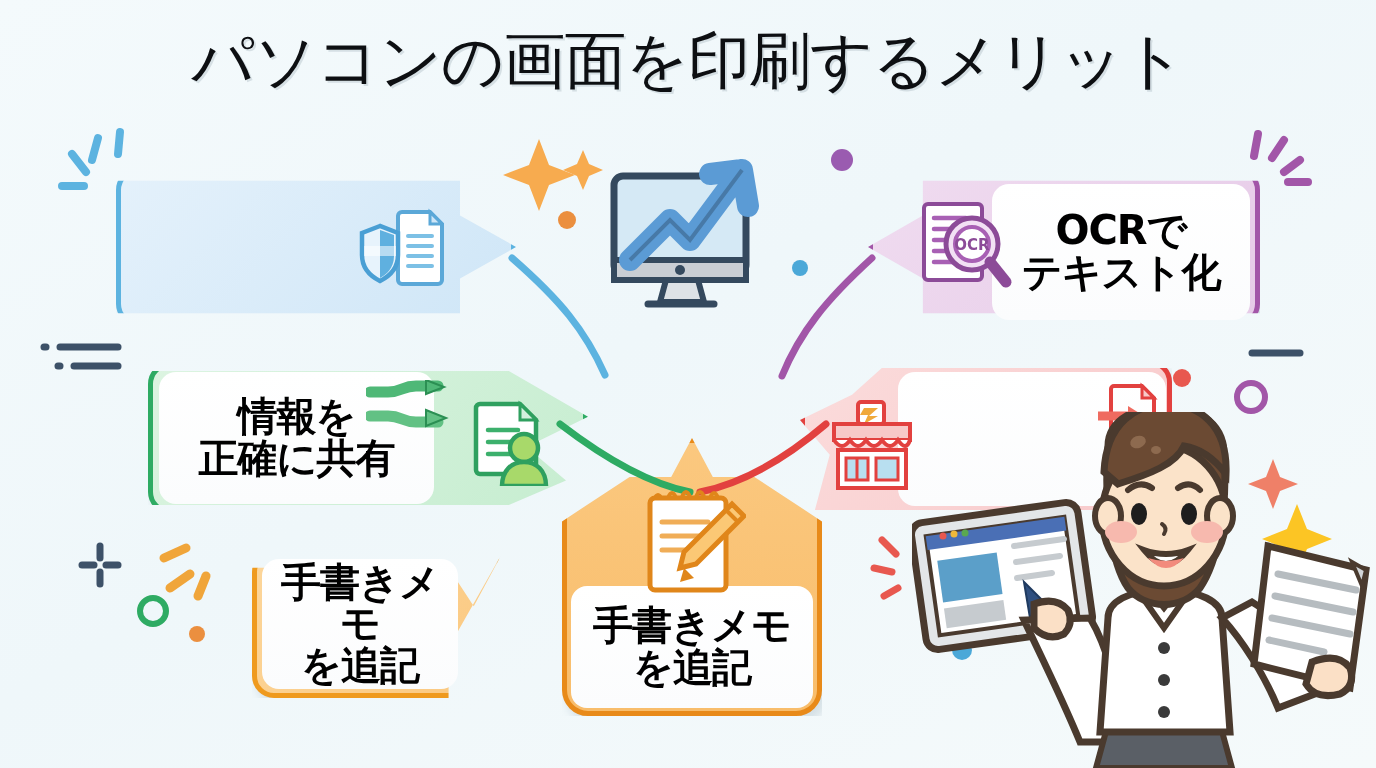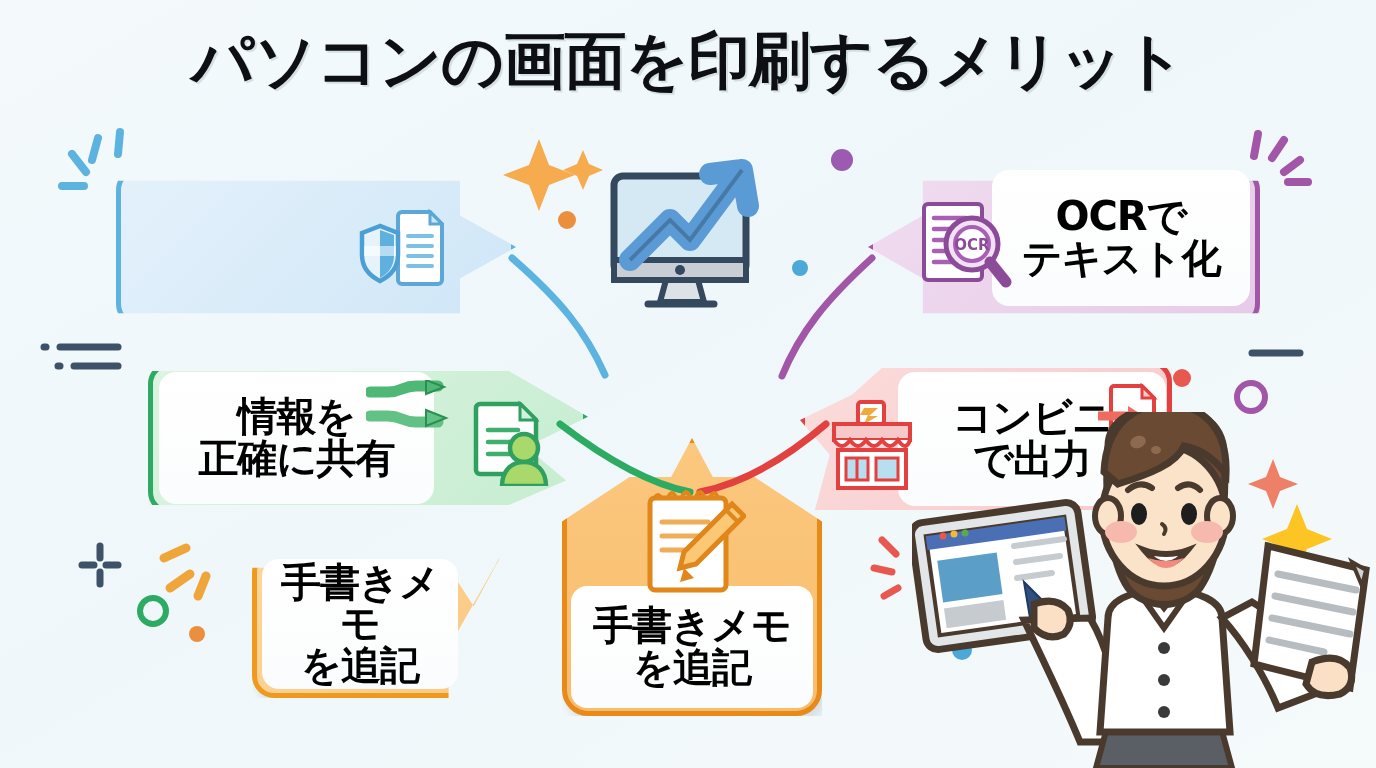--- a/index.html
+++ b/index.html
@@ -8,21 +8,21 @@
     font-family:"DejaVu Sans","Liberation Sans",sans-serif;
     background:linear-gradient(150deg,#f4fafc 0%,#eff7fa 45%,#f5fafb 100%);
     position:relative;
   }
   #stage{ position:absolute; inset:0; }
 
   
   .title{
     position:absolute; left:0; top:30px; width:100%;
     text-align:center;
-    font-size:62px; font-weight:bold; color:#0d0f12;
+    font-size:62px; font-weight:normal; color:#0d0f12;
     letter-spacing:-1px; line-height:1;
     text-shadow:2px 2px 0 rgba(150,165,175,.30);
     white-space:nowrap;
   }
 
   
   .box{ position:absolute; }
   .box .plate{
     position:absolute; inset:0;
     border-radius:22px;
@@ -48,21 +48,21 @@
     border:5px solid #5cb3e0;
     clip-path:polygon(0 8%,0 92%,86% 92%,86% 70%,100% 50%,86% 30%,86% 8%); }
   #box-blue .inner{ left:12px; top:11px; width:250px; height:136px; }
   #box-blue .icon{ right:72px; top:34px; width:86px; height:90px; }
 
   
   #box-purple{ left:868px; top:168px; width:392px; height:158px; }
   #box-purple .plate{ background:linear-gradient(135deg,#f0dcf0,#e6cbe8);
     border:5px solid #a256a8;
     clip-path:polygon(14% 8%,14% 30%,0 50%,14% 70%,14% 92%,100% 92%,100% 8%); }
-  #box-purple .inner{ right:10px; top:2px; width:258px; height:136px; }
+  #box-purple .inner{ right:10px; top:16px; width:258px; height:136px; }
   #box-purple .icon{ left:52px; top:30px; width:94px; height:96px; }
 
   
   #box-green{ left:148px; top:362px; width:440px; height:152px; }
   #box-green .plate{ background:linear-gradient(135deg,#dcf4e1,#c6edd0);
     border:5px solid #2eab63;
     clip-path:polygon(0 6%,0 94%,82% 94%,95% 78%,86% 56%,100% 36%,82% 6%); }
   #box-green .inner{ left:11px; top:10px; width:275px; height:132px; }
   #box-green .arrows{ position:absolute; left:218px; top:18px; width:92px; height:52px; z-index:5; }
   #box-green .icon{ left:320px; top:36px; width:86px; height:88px; }
@@ -259,22 +259,20 @@
         <line x1="20" y1="56" x2="50" y2="56"></line>
       </g>
       <circle cx="56" cy="50" r="14" fill="#a8d96a" stroke="#2fa05f" stroke-width="4.5"></circle>
       <path d="M34 88 c0 -16 10 -24 22 -24 s22 8 22 24 Z" fill="#a8d96a" stroke="#2fa05f" stroke-width="4.5"></path>
     </svg>
   </div>
 
   <div class="box" id="box-red">
     <div class="plate"></div>
     <div class="inner">
-      <div class="label">コンビニ
-で出力</div>
       <svg style="position:absolute;right:8px;top:10px;width:60px;height:62px" viewBox="0 0 60 62">
         <path d="M16 4 h28 l12 12 v40 a3 3 0 0 1 -3 3 h-37 a3 3 0 0 1 -3 -3 V7 a3 3 0 0 1 3 -3 Z" fill="none" stroke="#e2413f" stroke-width="4"></path>
         <path d="M44 4 v12 h12 Z" fill="#f7c9c8" stroke="#e2413f" stroke-width="3"></path>
         <line x1="0" y1="34" x2="34" y2="34" stroke="#ef6b60" stroke-width="9" stroke-linecap="round"></line>
         <path d="M30 24 l16 10 -16 10 Z" fill="#ef6b60"></path>
       </svg>
     </div>
     <svg class="icon" viewBox="0 0 88 90">
       <rect x="30" y="2" width="26" height="22" rx="3" fill="#ffffff" stroke="#e2413f" stroke-width="4"></rect>
       <path d="M36 8 h14 l-9 8 h9 l-14 8 4 -9 h-8 Z" fill="#f0a93a"></path>

